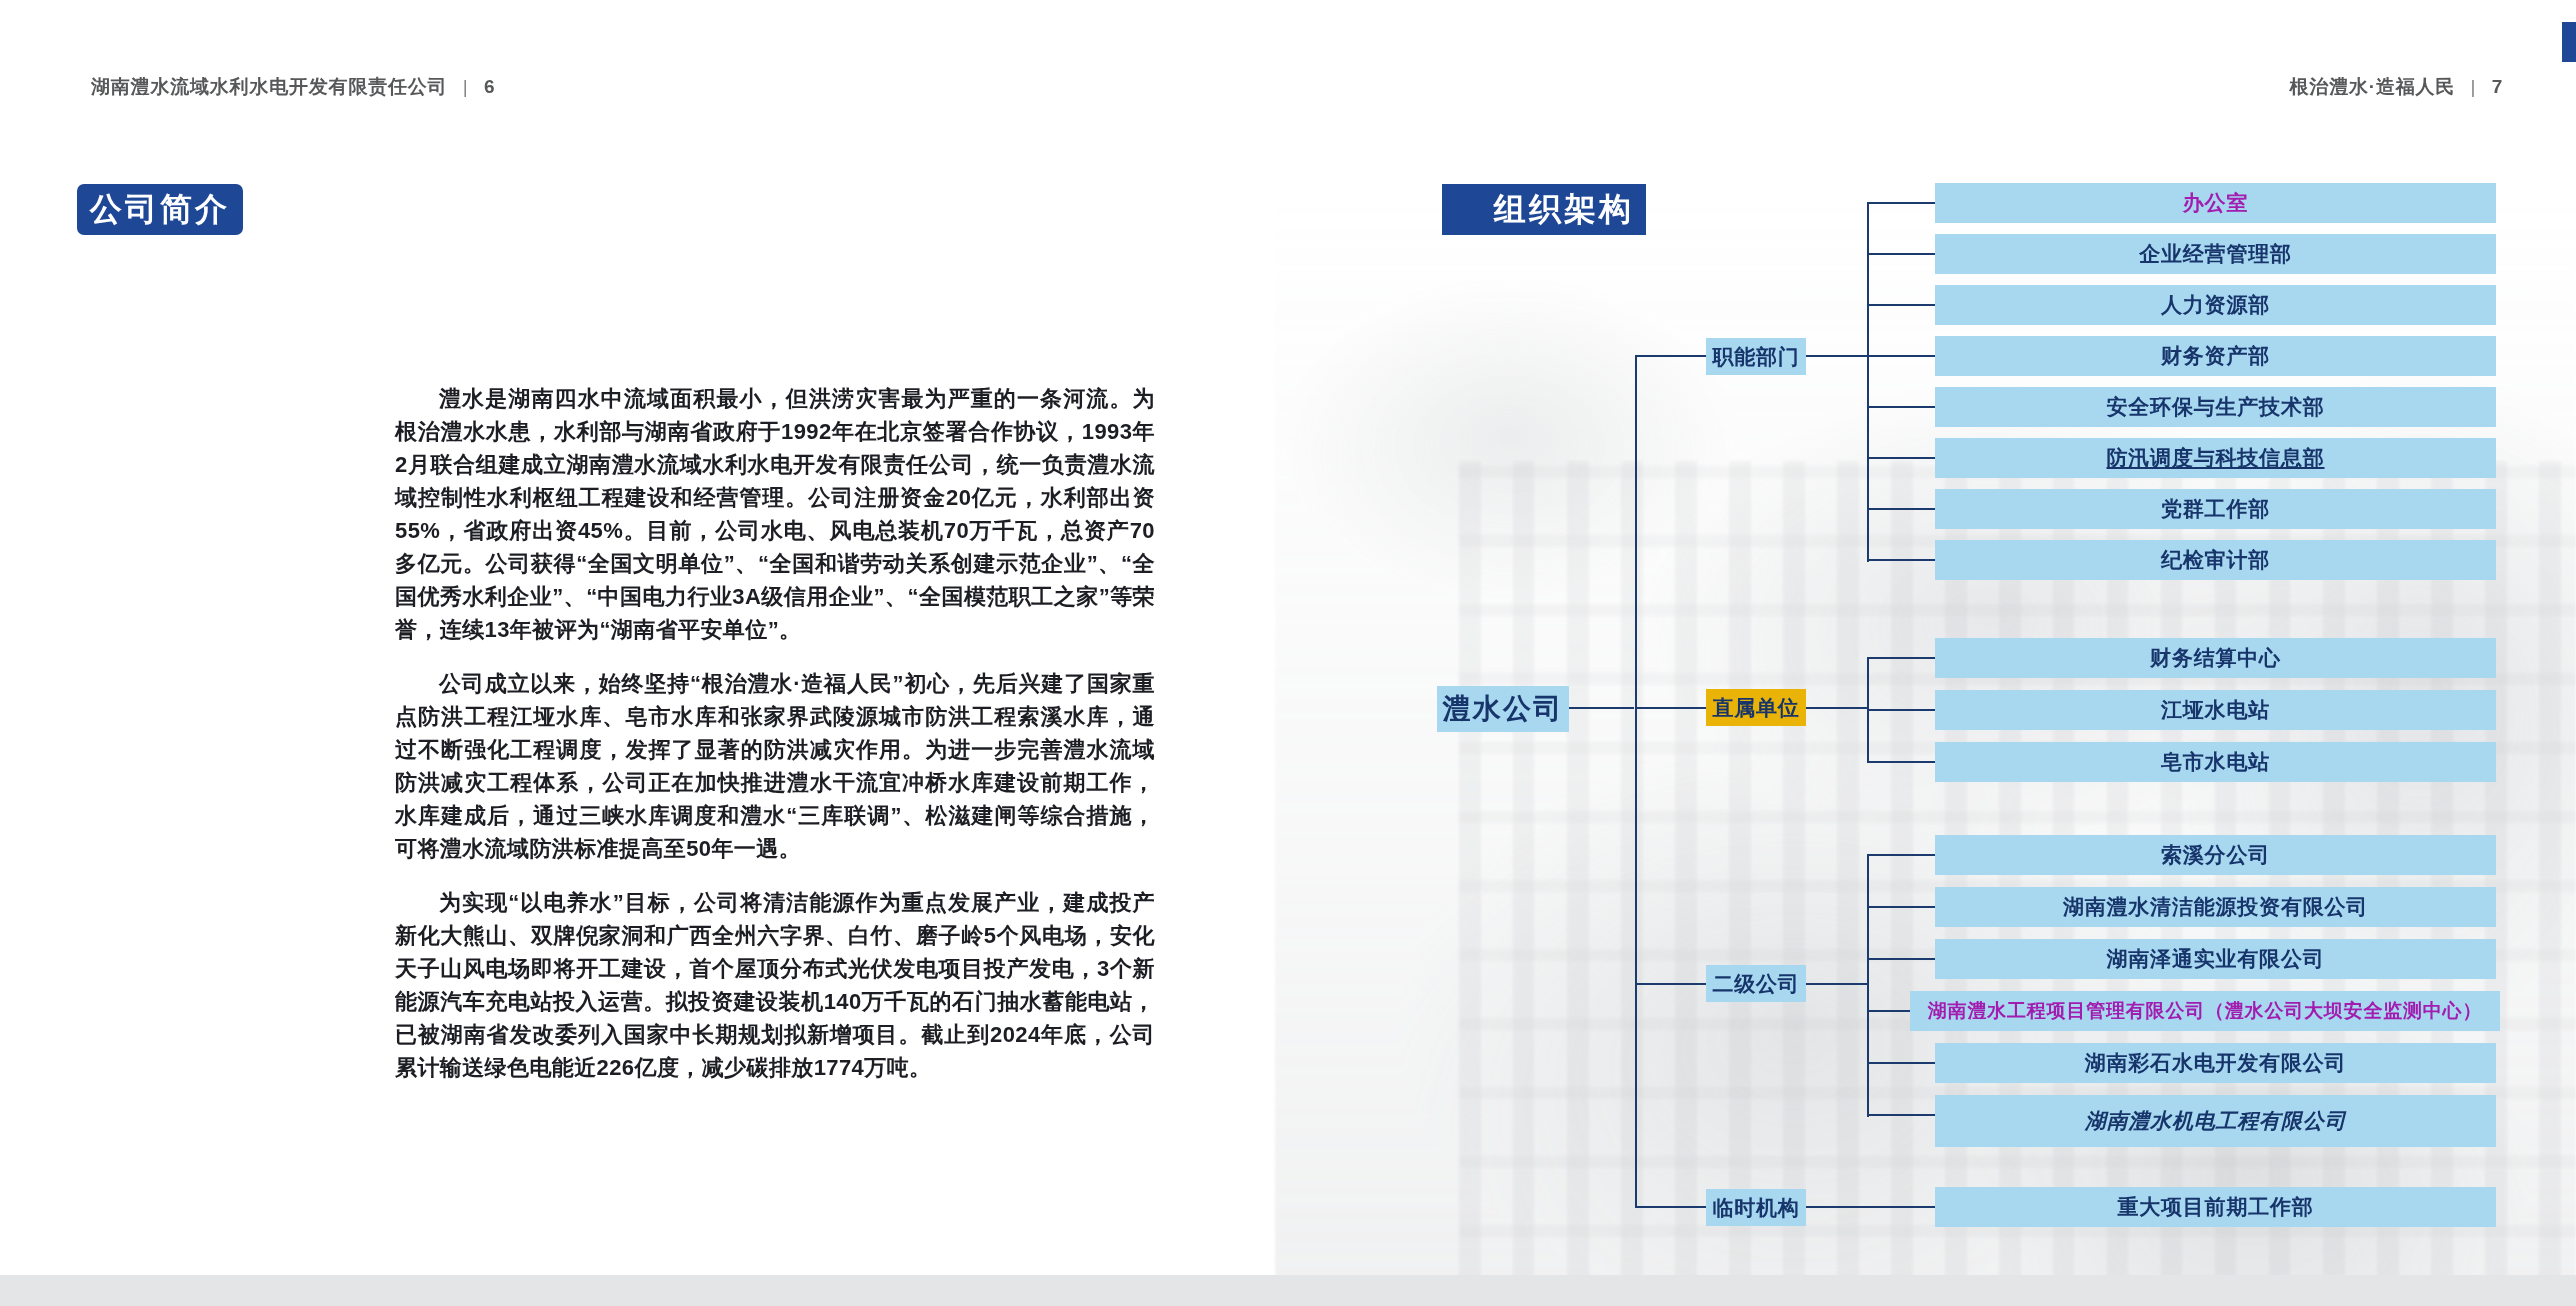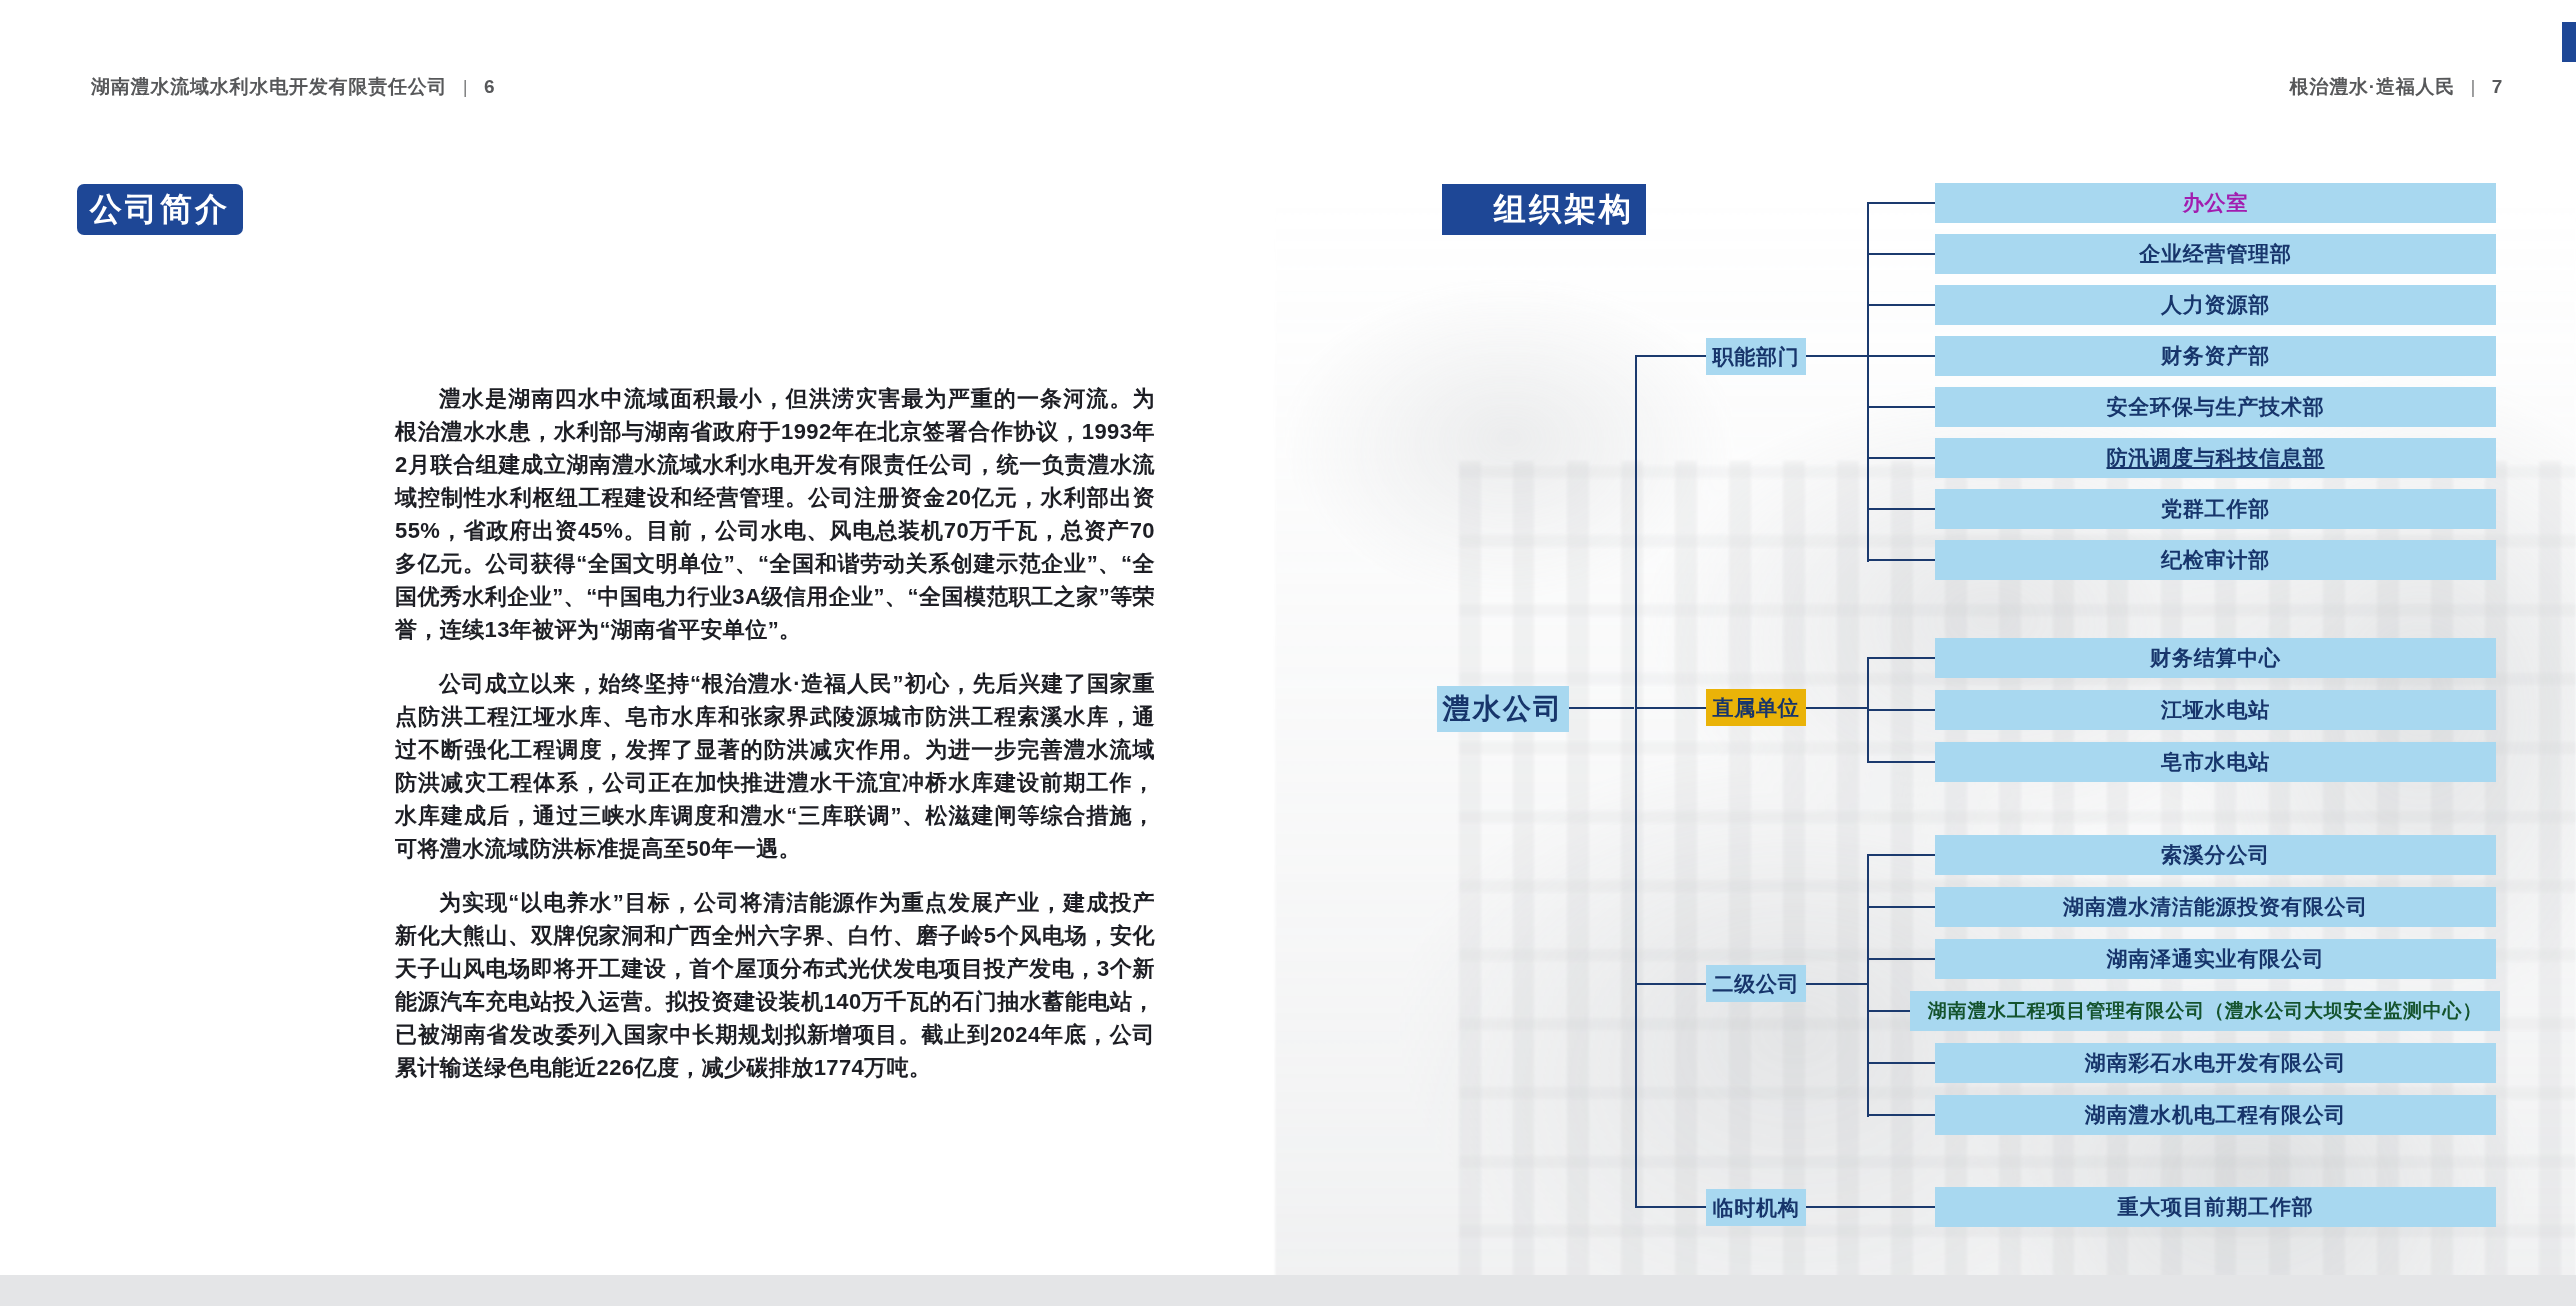--- a/index.html
+++ b/index.html
@@ -108,25 +108,25 @@
       <div class="org-box org-label" style="left: 1706px; top: 965px; width: 100px; height: 37px; background: rgb(168, 216, 240); color: rgb(23, 53, 107);">二级公司</div>
       <div class="org-line" style="left: 1806px; top: 983px; width: 61px; height: 2.3px; background: rgb(27, 58, 110);"></div>
       <div class="org-line" style="left: 1867px; top: 854px; width: 2.3px; height: 263px; background: rgb(27, 58, 110);"></div>
       <div class="org-line" style="left: 1867px; top: 854px; width: 68px; height: 2.3px; background: rgb(27, 58, 110);"></div>
       <div class="org-box org-item" style="left: 1935px; top: 835px; width: 561px; height: 40px; background: rgb(168, 216, 240); color: rgb(23, 53, 107); font-size: 21px;">索溪分公司</div>
       <div class="org-line" style="left: 1867px; top: 906px; width: 68px; height: 2.3px; background: rgb(27, 58, 110);"></div>
       <div class="org-box org-item" style="left: 1935px; top: 887px; width: 561px; height: 40px; background: rgb(168, 216, 240); color: rgb(23, 53, 107); font-size: 21px;">湖南澧水清洁能源投资有限公司</div>
       <div class="org-line" style="left: 1867px; top: 958px; width: 68px; height: 2.3px; background: rgb(27, 58, 110);"></div>
       <div class="org-box org-item" style="left: 1935px; top: 939px; width: 561px; height: 40px; background: rgb(168, 216, 240); color: rgb(23, 53, 107); font-size: 21px;">湖南泽通实业有限公司</div>
       <div class="org-line" style="left: 1867px; top: 1010px; width: 43px; height: 2.3px; background: rgb(27, 58, 110);"></div>
-      <div class="org-box org-item" style="left: 1910px; top: 991px; width: 590px; height: 40px; background: rgb(168, 216, 240); color: #14532d; font-size: 19px;">湖南澧水工程项目管理有限公司（澧水公司大坝安全监测中心）</div>
+      <div class="org-box org-item" style="left: 1910px; top: 991px; width: 590px; height: 40px; background: rgb(168, 216, 240); color: #a21caf; font-size: 19px;">湖南澧水工程项目管理有限公司（澧水公司大坝安全监测中心）</div>
       <div class="org-line" style="left: 1867px; top: 1062px; width: 68px; height: 2.3px; background: rgb(27, 58, 110);"></div>
       <div class="org-box org-item" style="left: 1935px; top: 1043px; width: 561px; height: 40px; background: rgb(168, 216, 240); color: rgb(23, 53, 107); font-size: 21px;">湖南彩石水电开发有限公司</div>
       <div class="org-line" style="left: 1867px; top: 1114px; width: 68px; height: 2.3px; background: rgb(27, 58, 110);"></div>
-      <div class="org-box org-item" style="left: 1935px; top: 1095px; width: 561px; height: 40px; background: rgb(168, 216, 240); color: rgb(23, 53, 107); font-size: 21px;">湖南澧水机电工程有限公司</div>
+      <div class="org-box org-item" style="left: 1935px; top: 1095px; width: 561px; height: 52px; background: rgb(168, 216, 240); color: rgb(23, 53, 107); font-size: 21px; font-style: italic;">湖南澧水机电工程有限公司</div>
       <div class="org-line" style="left: 1635px; top: 1206px; width: 71px; height: 2.3px; background: rgb(27, 58, 110);"></div>
       <div class="org-box org-label" style="left: 1706px; top: 1189px; width: 100px; height: 37px; background: rgb(168, 216, 240); color: rgb(23, 53, 107);">临时机构</div>
       <div class="org-line" style="left: 1806px; top: 1206px; width: 129px; height: 2.3px; background: rgb(27, 58, 110);"></div>
       <div class="org-box org-item" style="left: 1935px; top: 1187px; width: 561px; height: 40px; background: rgb(168, 216, 240); color: rgb(23, 53, 107); font-size: 21px;">重大项目前期工作部</div>
     </div>
 
 </div>
 
 
 </body></html>

